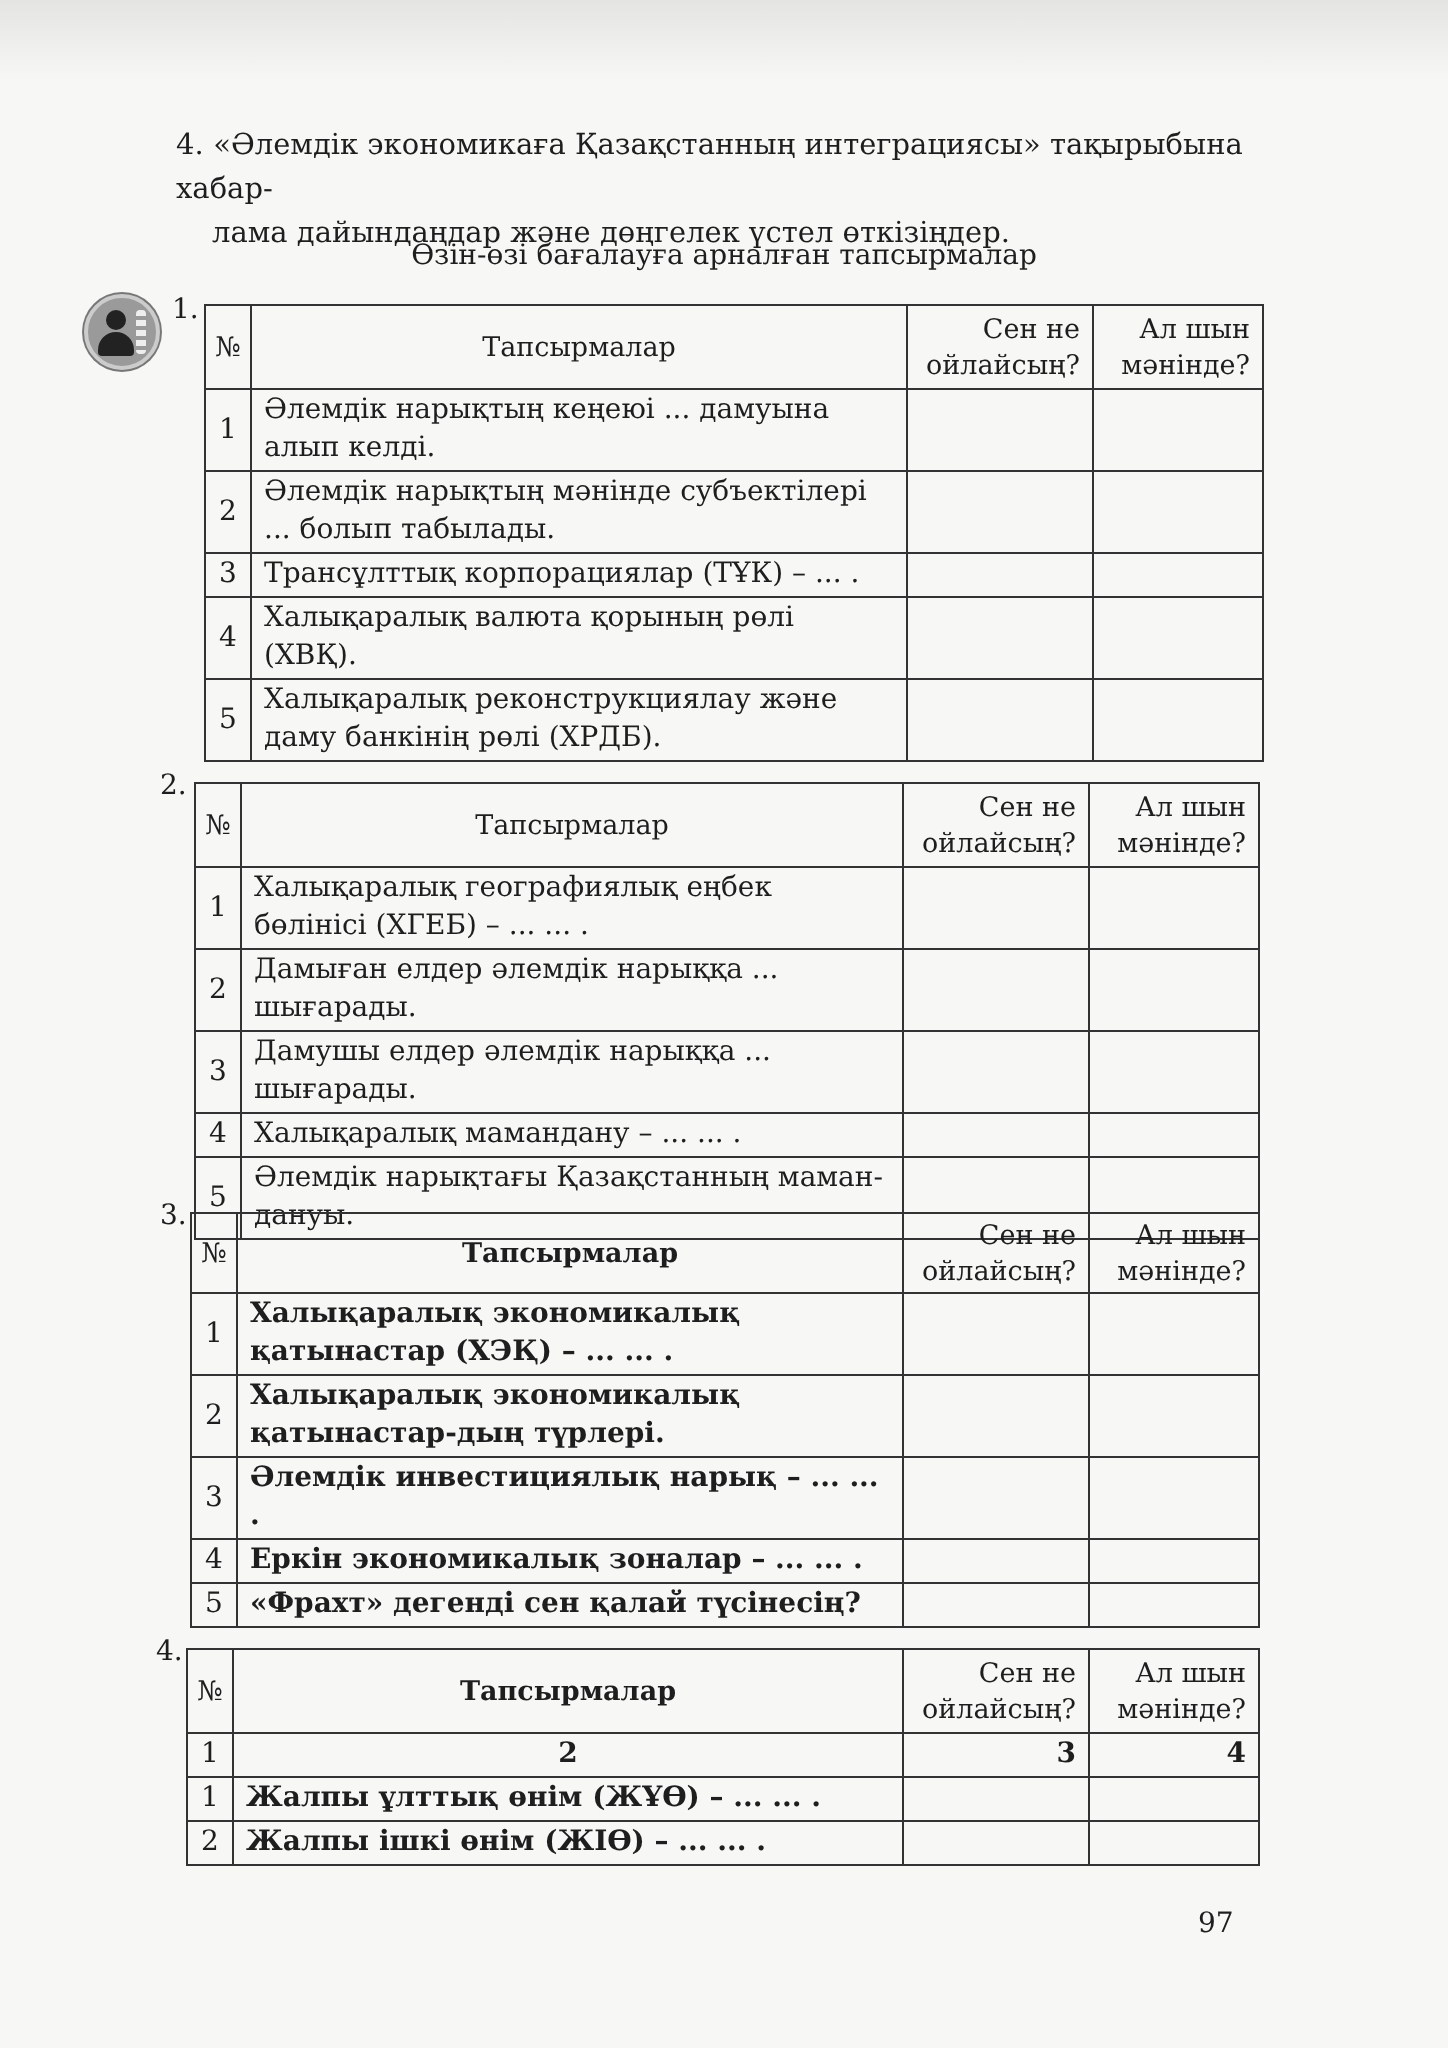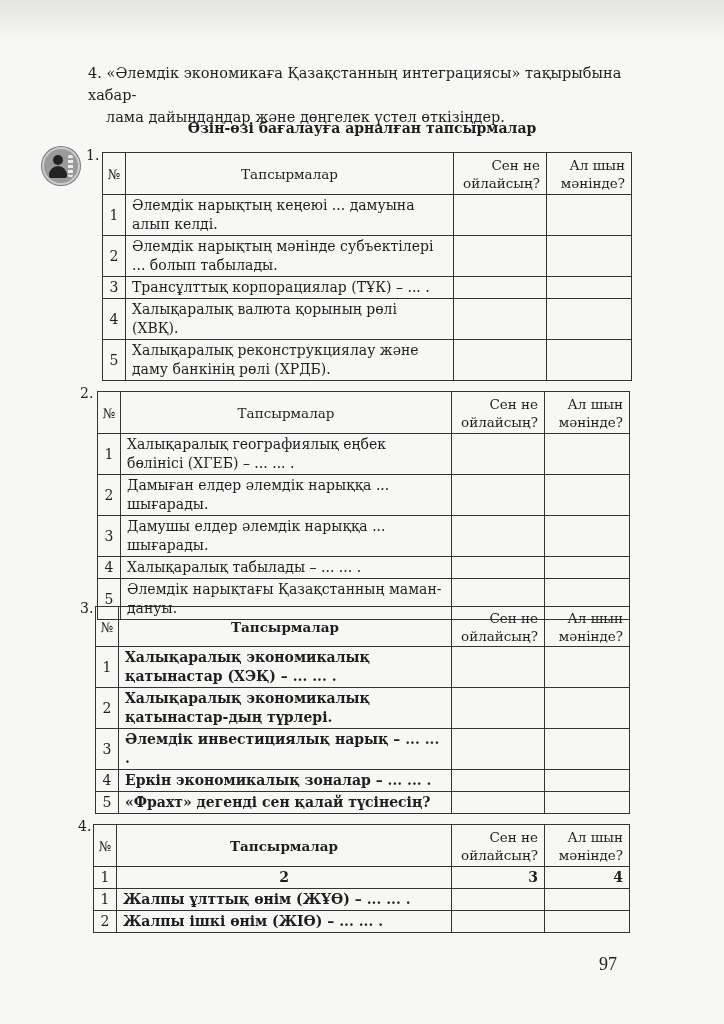--- a/index.html
+++ b/index.html
@@ -12,21 +12,21 @@
     background: linear-gradient(to bottom, #e4e4e2 0%, #f7f7f5 100%);
   }
   .task4 {
     position: absolute; left: 88px; top: 62px; width: 560px;
     font-size: 14.5px; line-height: 22px;
   }
   .task4 .num { display: inline-block; width: 14px; }
   .task4 .indent { padding-left: 18px; }
   .heading {
     position: absolute; left: 0; width: 724px; top: 120px; text-align: center;
-    font-weight: bold; font-size: 14px;
+    font-weight: normal; font-size: 14px;
   }
   .badge {
     position: absolute; left: 42px; top: 147px; width: 34px; height: 34px; border-radius: 50%;
     background: #9a9a9a; border: 2px solid #ccc; box-shadow: 0 0 0 1px #777;
   }
   .badge .head { position: absolute; left: 9px; top: 6px; width: 10px; height: 10px; border-radius: 50%; background: #222; }
   .badge .bodyshape { position: absolute; left: 5px; top: 17px; width: 18px; height: 12px; border-radius: 9px 9px 2px 2px; background: #222; }
   .badge .dots { position: absolute; left: 24px; top: 6px; width: 5px; height: 22px;
     background: repeating-linear-gradient(to bottom, #eee 0 3px, transparent 3px 5px); border-radius: 2px; }
   .tnum { position: absolute; font-size: 14px; }
@@ -36,21 +36,21 @@
   table.tasks td, table.tasks th {
     border: 1.3px solid #333; padding: 1px 6px; vertical-align: middle; font-weight: normal;
   }
   table.tasks th { text-align: center; }
   table.tasks td.n { text-align: center; width: 14px; padding: 1px 4px; }
   table.tasks th.n { width: 14px; padding: 1px 4px; }
   table.tasks .c3, table.tasks .c4 { width: 80px; text-align: right; }
   table.tasks .c4 { width: 72px; }
   table.tasks .hdr-small { font-size: 13.5px; line-height: 18px; }
   table.bold td.txt, table.bold th.title { font-weight: bold; }
-  .page-number { position: absolute; left: 599px; top: 954px; font-size: 18px; font-family: Liberation Serif, serif; }
+  .page-number { position: absolute; left: 599px; top: 954px; font-size: 14px; }
 </style>
 </head>
 <body>
 
 <div class="page-shadow"></div>
 
 <div class="task4">
   <div><span class="num">4.</span> <span>«Әлемдік экономикаға Қазақстанның интеграциясы» тақырыбына хабар-</span></div>
   <div class="indent">лама дайындаңдар және дөңгелек үстел өткізіңдер.</div>
 </div>
@@ -127,21 +127,21 @@
     <td class="c4"></td>
   </tr>
   <tr style="height:23px;">
     <td class="n">3</td>
     <td class="txt">Дамушы елдер әлемдік нарыққа ... шығарады.</td>
     <td class="c3"></td>
     <td class="c4"></td>
   </tr>
   <tr style="height:22px;">
     <td class="n">4</td>
-    <td class="txt">Халықаралық табылады – ... ... .</td>
+    <td class="txt">Халықаралық мамандану – ... ... .</td>
     <td class="c3"></td>
     <td class="c4"></td>
   </tr>
   <tr style="height:41px;">
     <td class="n">5</td>
     <td class="txt">Әлемдік нарықтағы Қазақстанның маман-дануы.</td>
     <td class="c3"></td>
     <td class="c4"></td>
   </tr>
 </tbody>

